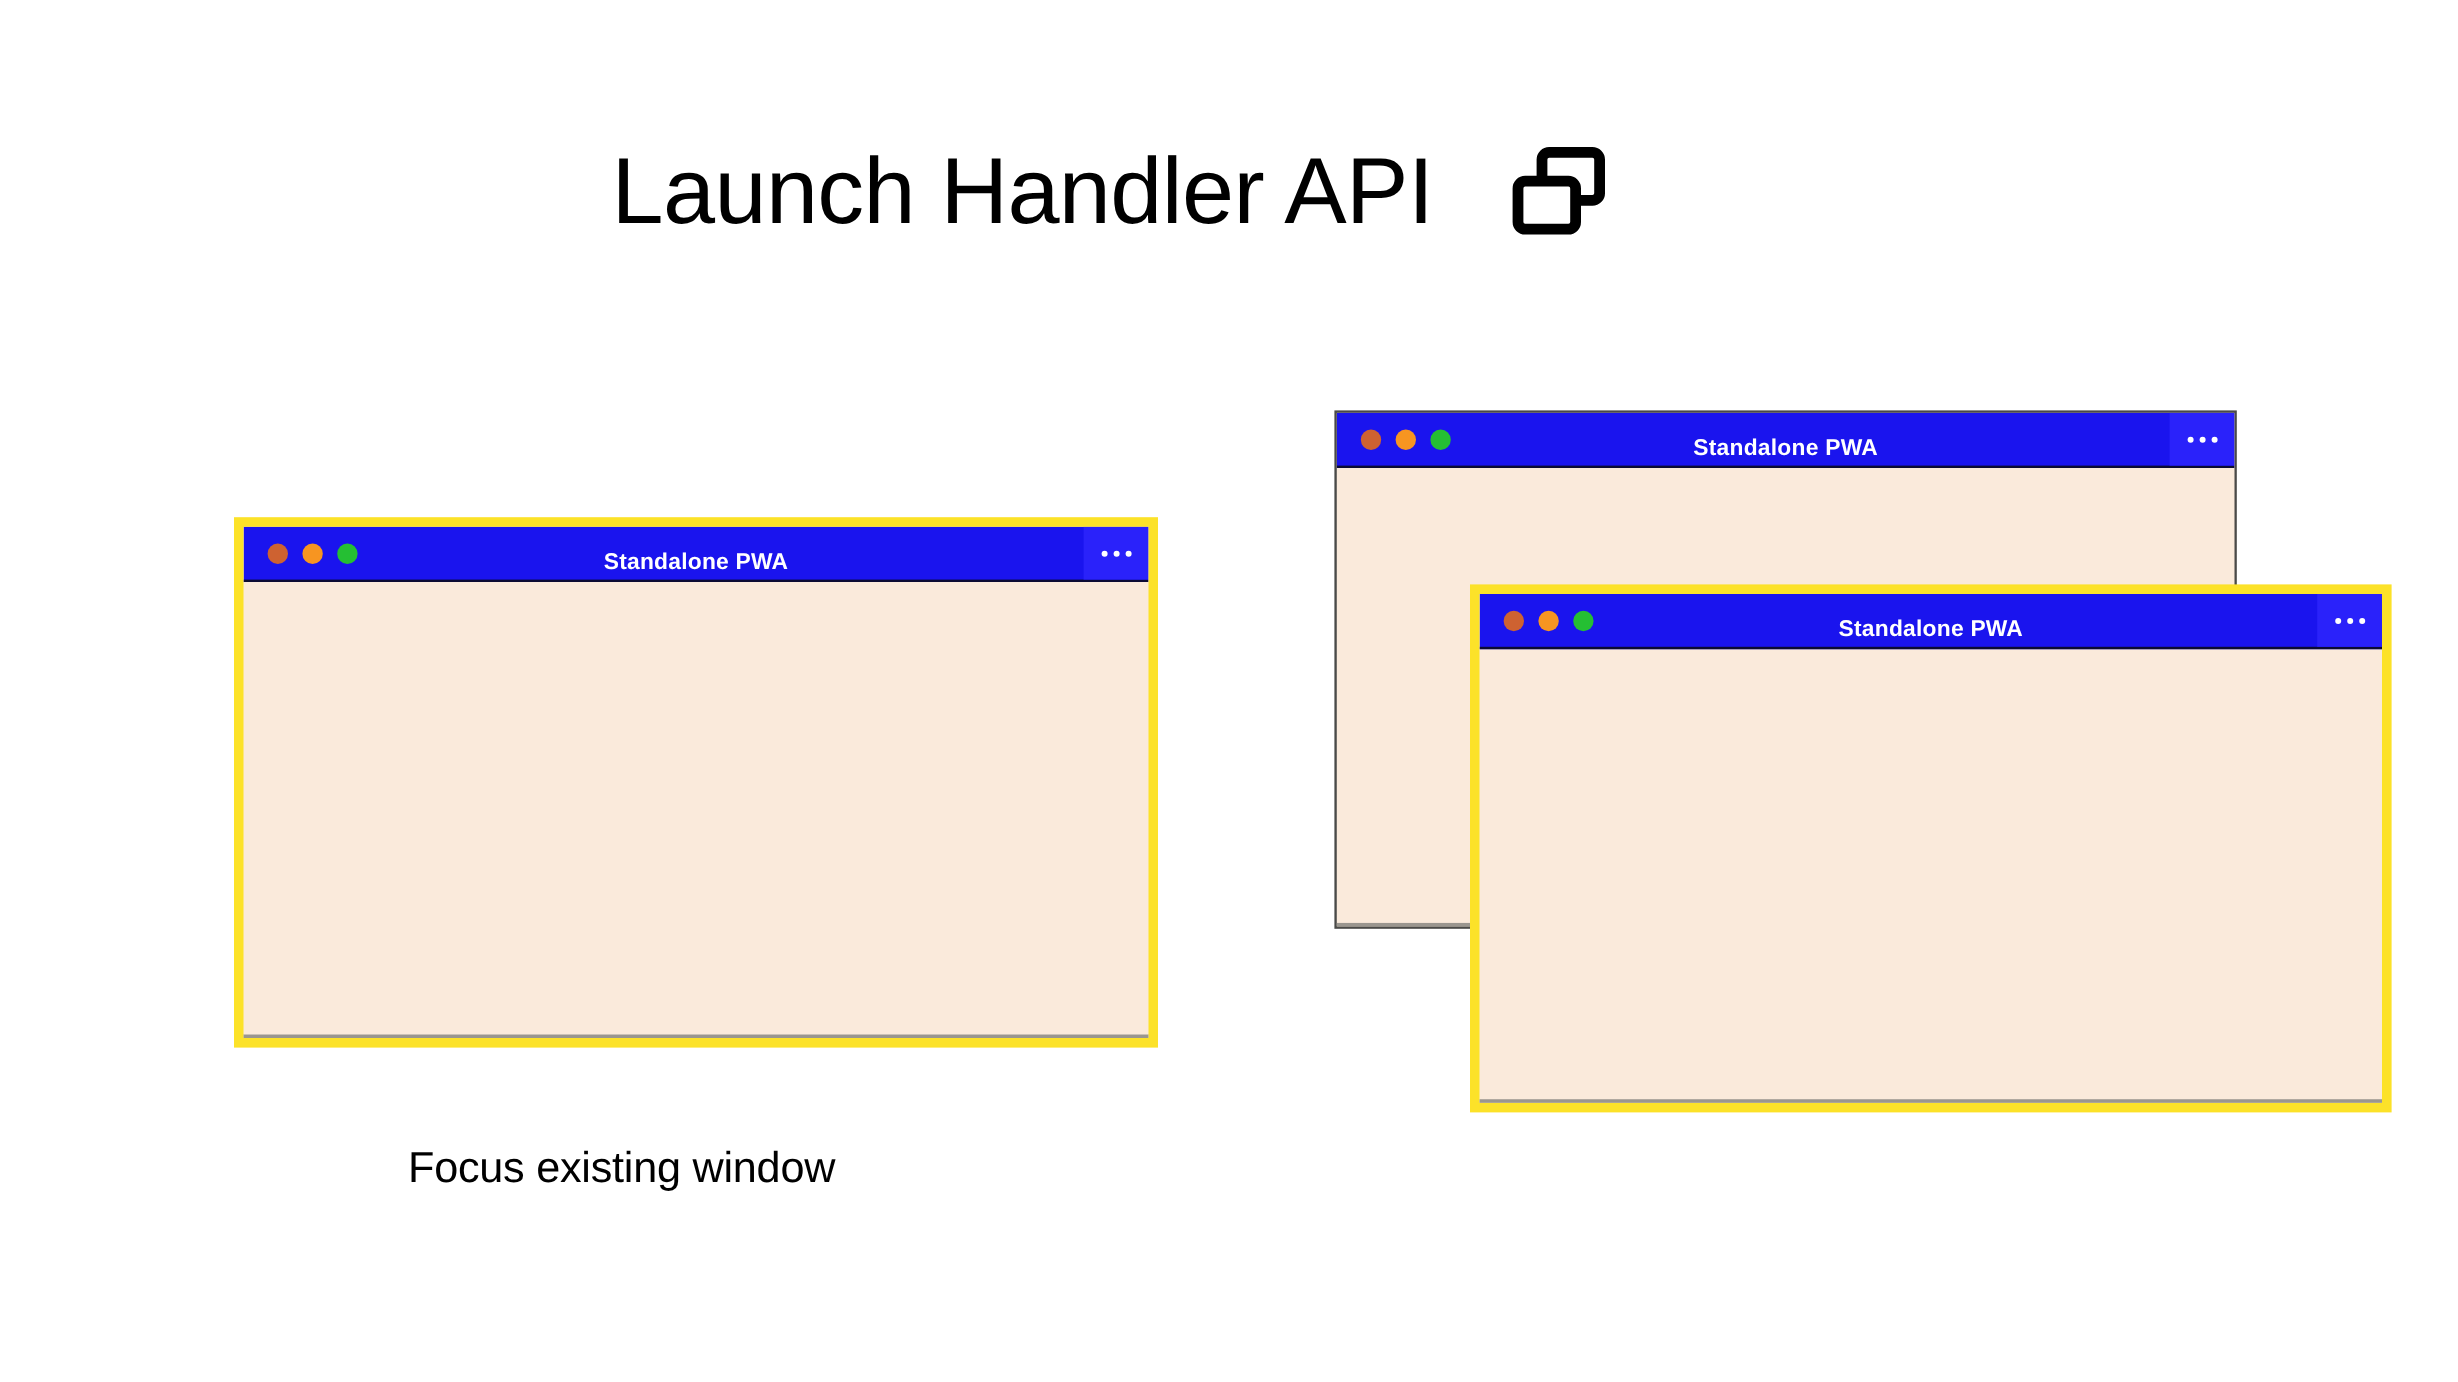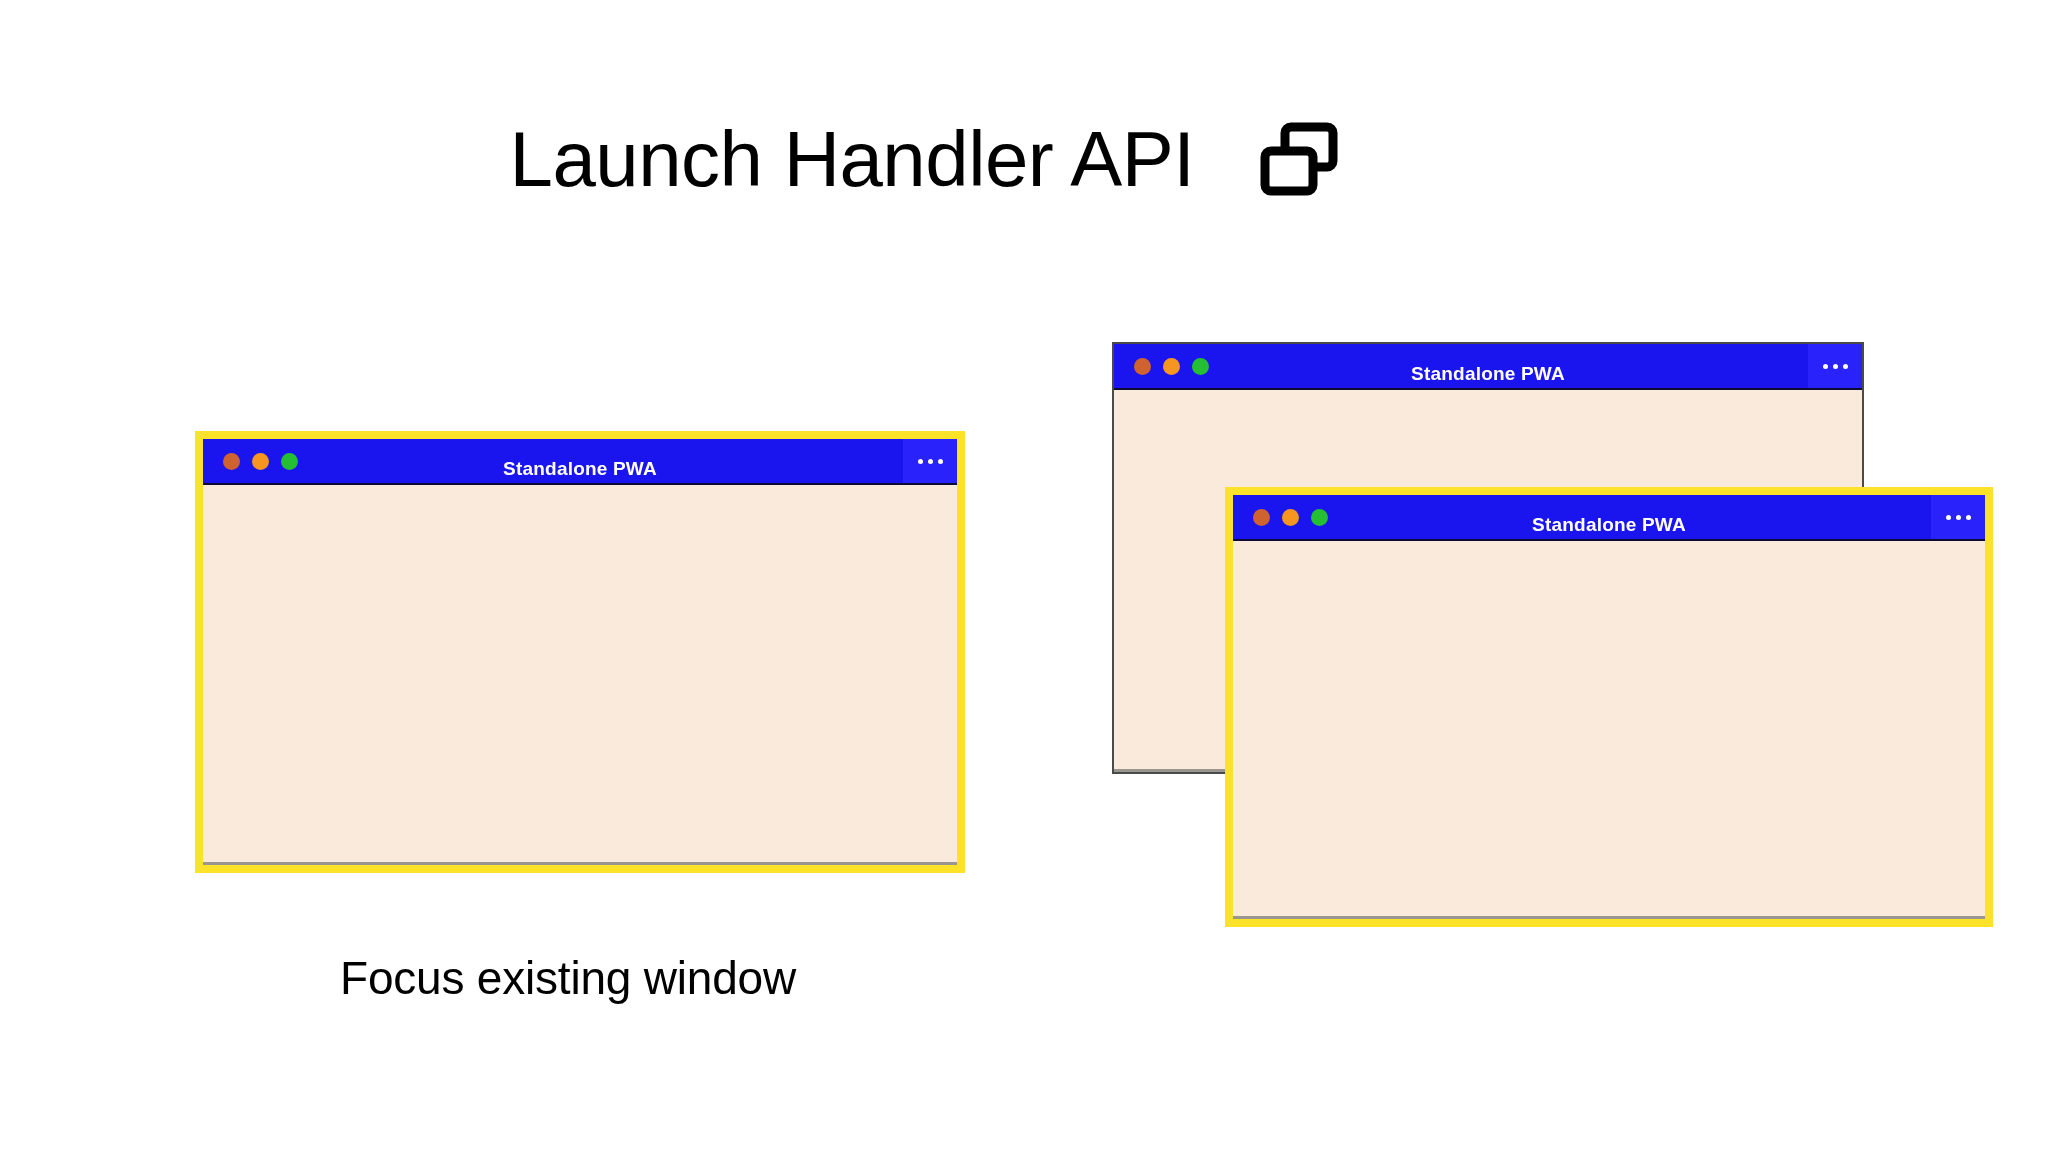--- a/index.html
+++ b/index.html
@@ -164,21 +164,21 @@
     left: 1226px;
     top: 488px;
     width: 766px;
     height: 438px;
   }
 
   
   .caption {
     position: absolute;
     font-family: "Liberation Sans", sans-serif;
-    font-size: 46px;
+    font-size: 36px;
     font-weight: 400;
     color: #000000;
     white-space: nowrap;
     line-height: 1;
     letter-spacing: -0.2px;
   }
 
   #caption-left {
     top: 955px;
     left: 340px;

